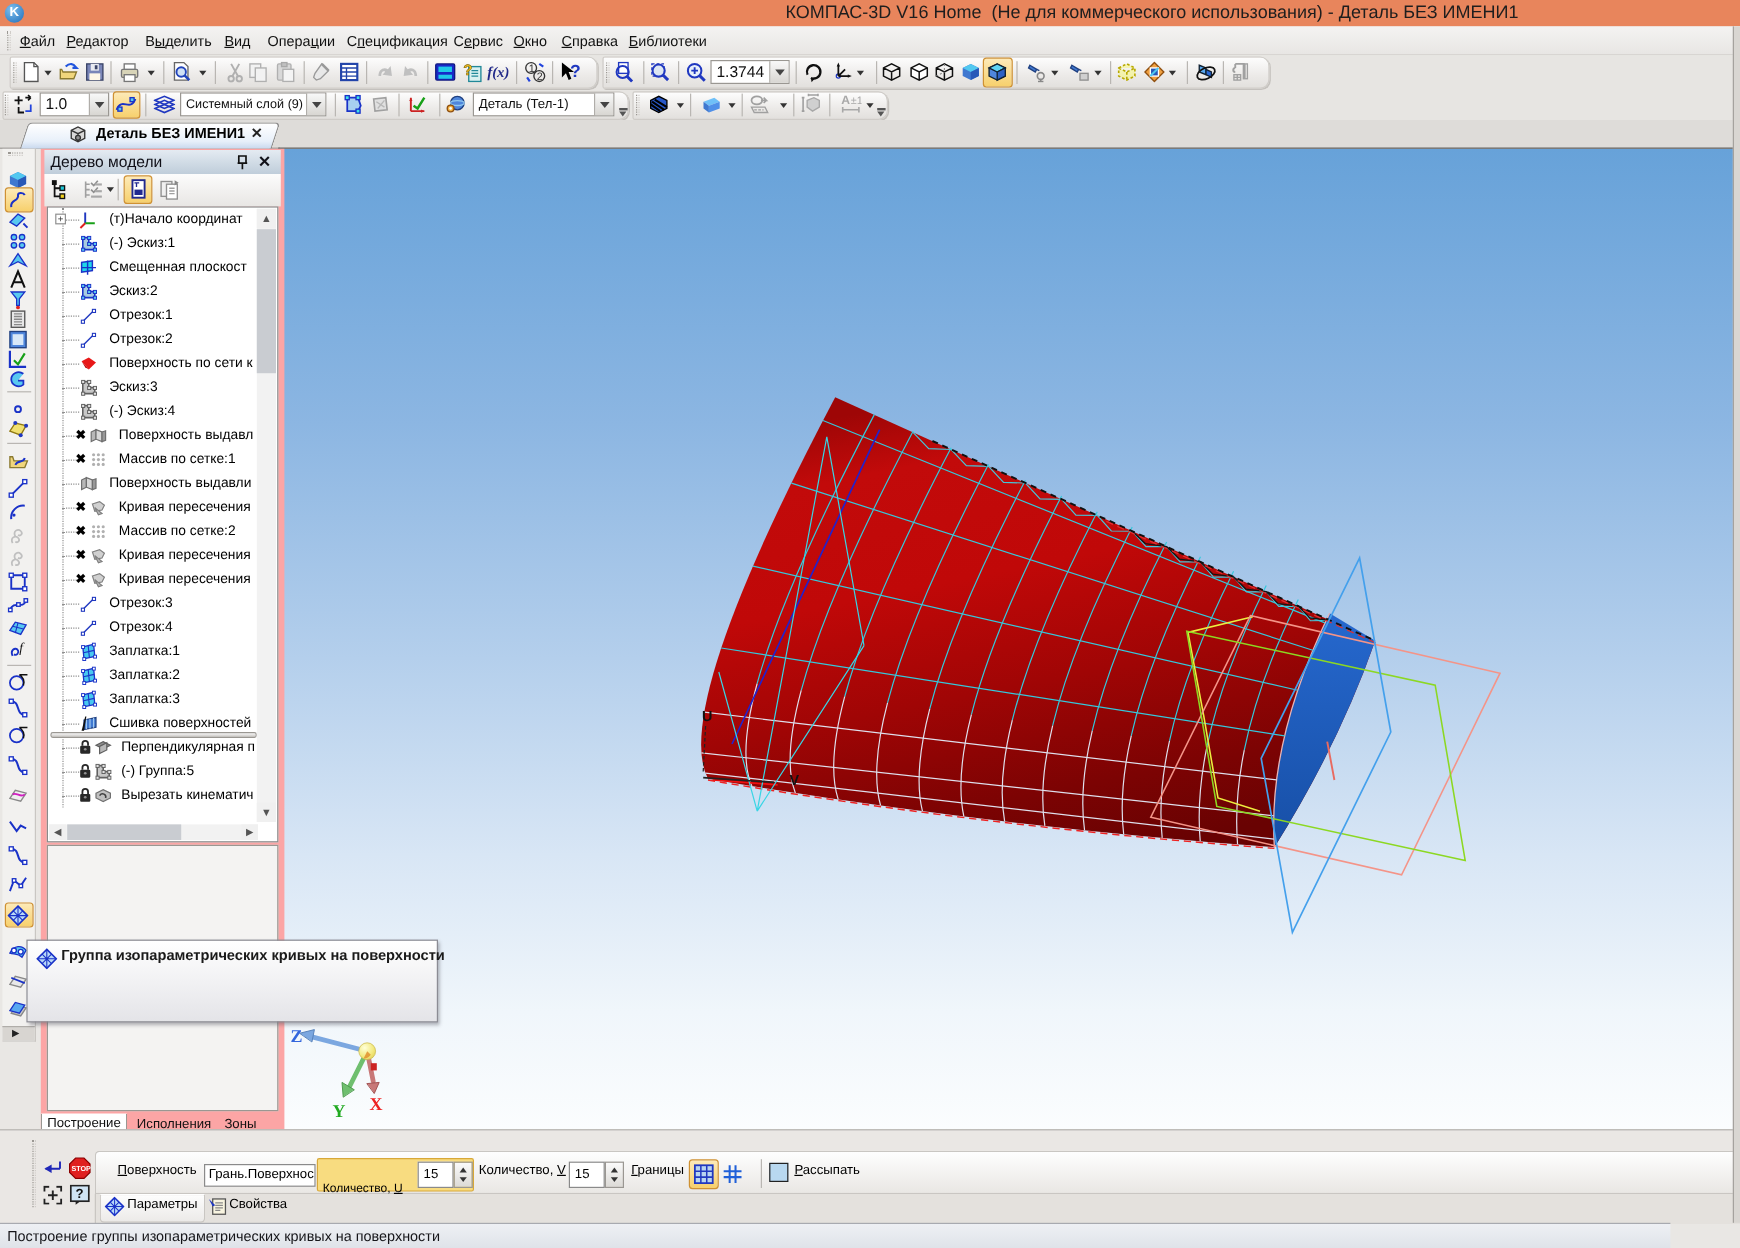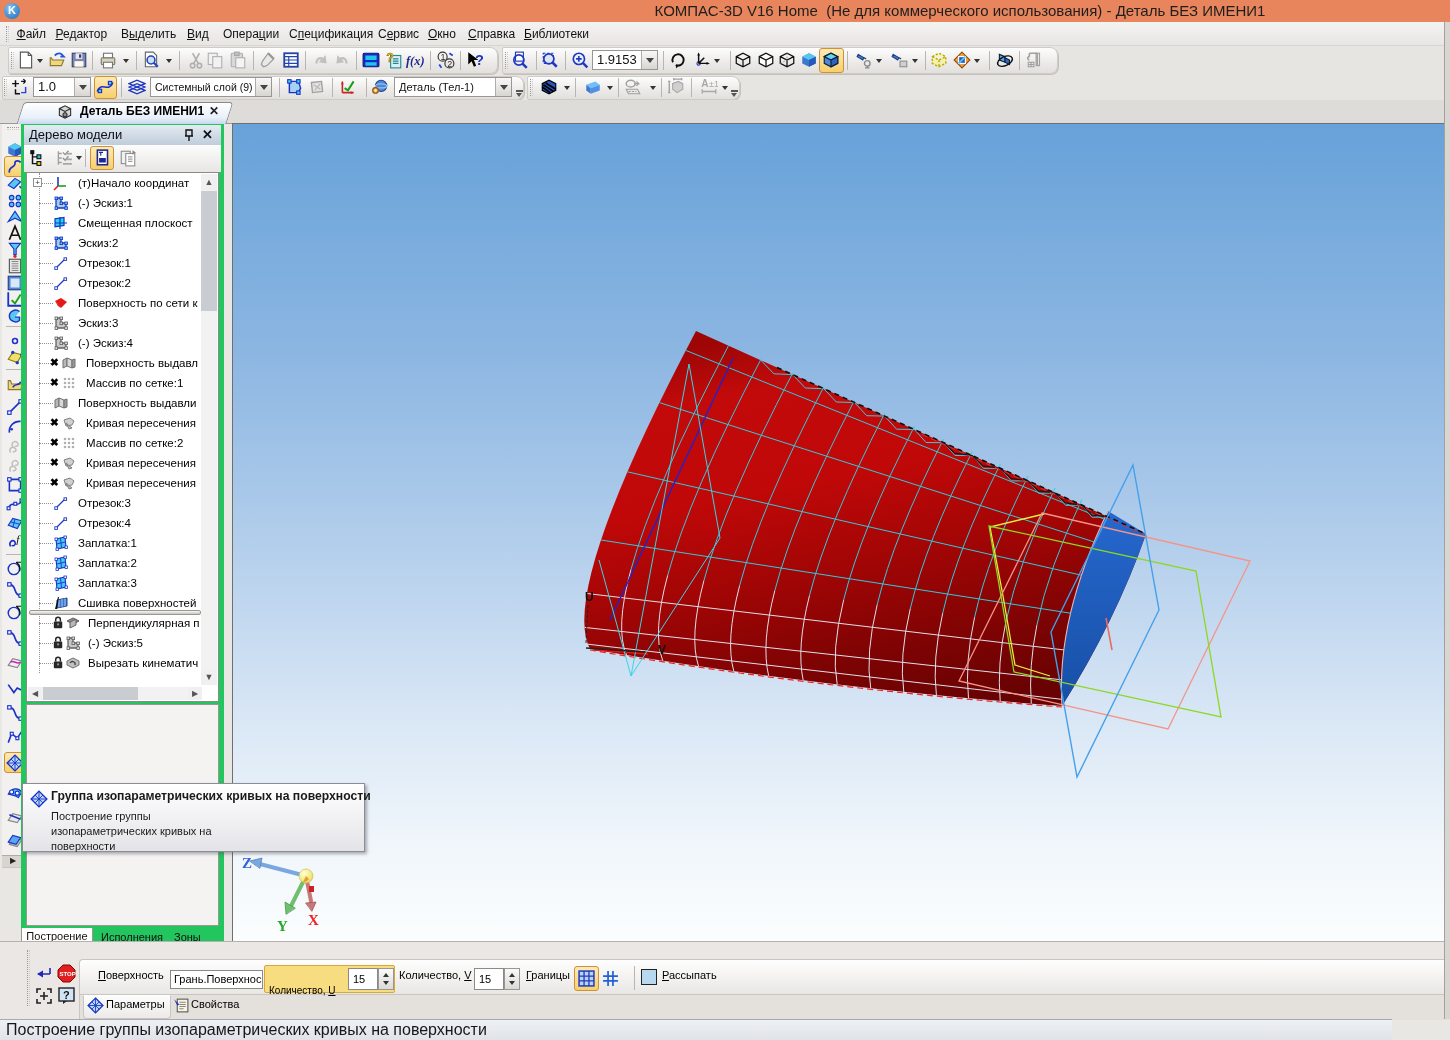--- a/index.html
+++ b/index.html
@@ -32,39 +32,39 @@
 .tabbar{left:0;top:100px;width:1450px;height:24px;background:#dedcd9;border-bottom:1px solid #9c9a97;}
 .doctab{position:absolute;left:20px;top:2px;width:210px;height:22px;
  background:linear-gradient(#ffffff,#e8f0fa 70%,#c8d8ee);border:1px solid #8a8a8a;border-bottom:none;
  border-radius:4px 4px 0 0;transform:skewX(-18deg);}
 .doctab-inner{position:absolute;left:28px;top:1px;width:200px;height:21px;}
 .doctab-inner .t{position:absolute;left:52px;top:3px;font-size:12px;font-weight:bold;color:#000;}
 .doctab-inner .x{position:absolute;right:9px;top:3px;font-size:12px;font-weight:bold;color:#222;}
 .lefttb{left:2px;top:124px;width:28px;height:744px;background:#f2f1ef;
  border-right:1px solid #c9c6c2;border-bottom:1px solid #c9c6c2;}
 .ltico{position:absolute;left:4px;width:21px;height:19px;}
-.treepanel{left:21px;top:124px;width:203px;height:827px;background:#22c55e;}
+.treepanel{left:34px;top:124px;width:203px;height:827px;background:#fca5a5;}
 .tp-head{position:absolute;left:3px;top:1px;width:197px;height:20px;
  background:linear-gradient(#e4ebf2,#bfcdda);
  font-size:13px;color:#101018;line-height:20px;padding-left:5px;}
 .tp-tools{position:absolute;left:3px;top:21px;width:197px;height:27px;
  background:linear-gradient(#fcfcfc,#e8e6e4);}
 .tree{position:absolute;left:5px;top:48px;width:193px;height:530px;background:#fff;
  border:1px solid #8a8a8a;}
 .trow{position:absolute;left:0;width:170px;height:20px;font-size:11.5px;color:#000;white-space:nowrap;}
 .trow .tx{position:absolute;top:4px;}
 .vsb{position:absolute;right:1px;top:1px;width:16px;height:500px;background:#f2f2f2;}
 .hsb{position:absolute;left:1px;bottom:1px;height:13px;background:#f2f2f2;}
 .sbbtn{position:absolute;background:#f0f0f0;color:#555;text-align:center;}
 .emptybox{position:absolute;left:5px;top:580px;width:193px;height:222px;
  background:#f4f3f2;border:1px solid #9a9792;}
 .ptabs{position:absolute;left:0px;top:804px;height:20px;font-size:11px;color:#111;}
 .propbar{left:0;top:941px;width:1450px;height:78px;background:#eae7e4;border-top:1px solid #b5b2ae;}
 .statusbar{left:0;top:1019px;width:1392px;height:21px;background:linear-gradient(#eef0f4,#dfe3e9);
- border-top:1px solid #a8aab0;font-size:16px;color:#16161a;line-height:20px;padding-left:6px;}
+ border-top:1px solid #a8aab0;font-size:12px;color:#16161a;line-height:20px;padding-left:6px;}
 .tooltip{left:22px;top:783px;width:343px;height:69px;background:linear-gradient(#ffffff,#e4e4e8);
  border:1px solid #8c8c94;box-shadow:2px 2px 3px rgba(80,80,90,0.45);font-size:12.5px;color:#1a1a1a;}
 .ttt{position:absolute;left:28px;top:5px;font-weight:bold;font-size:12.2px;white-space:nowrap;}
 .ttb{position:absolute;left:28px;top:25px;line-height:15px;font-size:11px;}
 .fld{position:absolute;background:#fff;border:1px solid #8a8a8a;font-size:11px;color:#000;}
 .spin{position:absolute;width:16px;height:22px;background:linear-gradient(#fafafa,#dcdad6);
  border:1px solid #9a9792;}
 .spin:before{content:"";position:absolute;left:4px;top:4px;border-left:3.5px solid transparent;
  border-right:3.5px solid transparent;border-bottom:4px solid #333;}
 .spin:after{content:"";position:absolute;left:4px;bottom:4px;border-left:3.5px solid transparent;
@@ -251,21 +251,21 @@
         <rect x="2" y="10" width="5" height="4" fill="none" stroke="#a0a0a0"></rect>
         <path d="M2 12 L7 12 M4.5 10 L4.5 14" stroke="#a0a0a0"></path>
       </svg></div>
 <div class="hl" style="position:absolute;left:819px;top:2px;width:25px;height:25px;"></div>
 <div class="ico" style="left:822px;top:5px;width:18px;height:18px;"><svg width="18" height="18" viewBox="0 0 16 16">
         <path d="M2 5 L8 2 L14 5 L14 11 L8 14 L2 11 Z" fill="#4f86dc" stroke="#123"></path>
         <path d="M2 5 L8 2 L14 5 L8 8 Z" fill="#5fd4f4" stroke="#123"></path>
         <path d="M8 8 L14 5 L14 11 L8 14 Z" fill="#2e62c4" stroke="#123"></path>
       </svg></div>
 <div class="combo" style="left:592px;top:4px;width:66px;">
-      <div class="tx">1.9153</div>
+      <div class="tx">1.3744</div>
       <div class="cb"></div>
     </div>
 <div class="drop" style="left:714px;top:13px;"></div>
 <div class="drop" style="left:876px;top:13px;"></div>
 <div class="drop" style="left:912px;top:13px;"></div>
 <div class="drop" style="left:974px;top:13px;"></div>
 <div class="tsep" style="left:536px;top:5px;height:19px;"></div>
 <div class="tsep" style="left:565px;top:5px;height:19px;"></div>
 <div class="tsep" style="left:663px;top:5px;height:19px;"></div>
 <div class="tsep" style="left:730px;top:5px;height:19px;"></div>
@@ -900,21 +900,21 @@
           </svg></div>
 <div class="abs" style="left:38px;top:2px;width:16px;height:16px;"><svg width="16" height="16" viewBox="0 0 16 16">
             <path d="M3 3 L8 3 L8 8 L13 8 L13 13 L3 13 Z" fill="#c8c8c8" stroke="#606060" stroke-width="1.3"></path>
             <rect x="2" y="2" width="2.6" height="2.6" fill="#e0e0e0" stroke="#606060" stroke-width="0.8"></rect>
             <rect x="7" y="2" width="2.6" height="2.6" fill="#e0e0e0" stroke="#606060" stroke-width="0.8"></rect>
             <rect x="7" y="7" width="2.6" height="2.6" fill="#e0e0e0" stroke="#606060" stroke-width="0.8"></rect>
             <rect x="11.8" y="7" width="2.6" height="2.6" fill="#e0e0e0" stroke="#606060" stroke-width="0.8"></rect>
             <rect x="2" y="11.8" width="2.6" height="2.6" fill="#e0e0e0" stroke="#606060" stroke-width="0.8"></rect>
             <rect x="11.8" y="11.8" width="2.6" height="2.6" fill="#e0e0e0" stroke="#606060" stroke-width="0.8"></rect>
           </svg></div>
-<div class="tx" style="left:61px;">(-) Эскиз:5</div>
+<div class="tx" style="left:61px;">(-) Группа:5</div>
 </div>
 <div class="trow" style="top:480px;">
 <div style="position:absolute;left:12px;top:10px;width:14px;border-top:1px dotted #909090;"></div>
 <div class="abs" style="left:24px;top:2px;width:15px;height:15px;"><svg width="15" height="15" viewBox="0 0 16 16">
             <rect x="3" y="7" width="9" height="7" rx="1" fill="#282828"></rect>
             <path d="M5 7 L5 5 A2.5 2.5 0 0 1 10 5 L10 7" fill="none" stroke="#282828" stroke-width="1.6"></path>
             <circle cx="7.5" cy="10" r="1.2" fill="#909090"></circle>
           </svg></div>
 <div class="abs" style="left:38px;top:2px;width:16px;height:16px;"><svg width="16" height="16" viewBox="0 0 16 16">
             <path d="M2 6 L8 3 L14 6 L14 10 L8 13 L2 10 Z" fill="#c0c0c0" stroke="#707070"></path>
@@ -998,13 +998,12 @@
 <div style="position:absolute;left:191px;top:56px;font-size:11px;">Свойства</div>
 </div>
 <div class="abs statusbar">Построение группы изопараметрических кривых на поверхности</div>
 <div class="abs" style="left:1444px;top:22px;width:6px;height:997px;background:#d9d6d2;border-left:1px solid #a5a29e;"></div>
 <div class="abs tooltip">
     <div class="abs" style="left:7px;top:6px;width:18px;height:18px;"><svg width="18" height="18" viewBox="0 0 16 16">
         <path d="M8 1 L15 8 L8 15 L1 8 Z" fill="#b8d8f8" stroke="#1a32c8" stroke-width="1.2"></path>
         <path d="M4.5 4.5 L11.5 11.5 M11.5 4.5 L4.5 11.5 M8 1 L8 15 M1 8 L15 8" stroke="#1a32c8" stroke-width="0.8"></path>
       </svg></div>
     <div class="ttt">Группа изопараметрических кривых на поверхности</div>
-    <div class="ttb">Построение группы<br>изопараметрических кривых на<br>поверхности</div>
   </div>
 </body></html>

